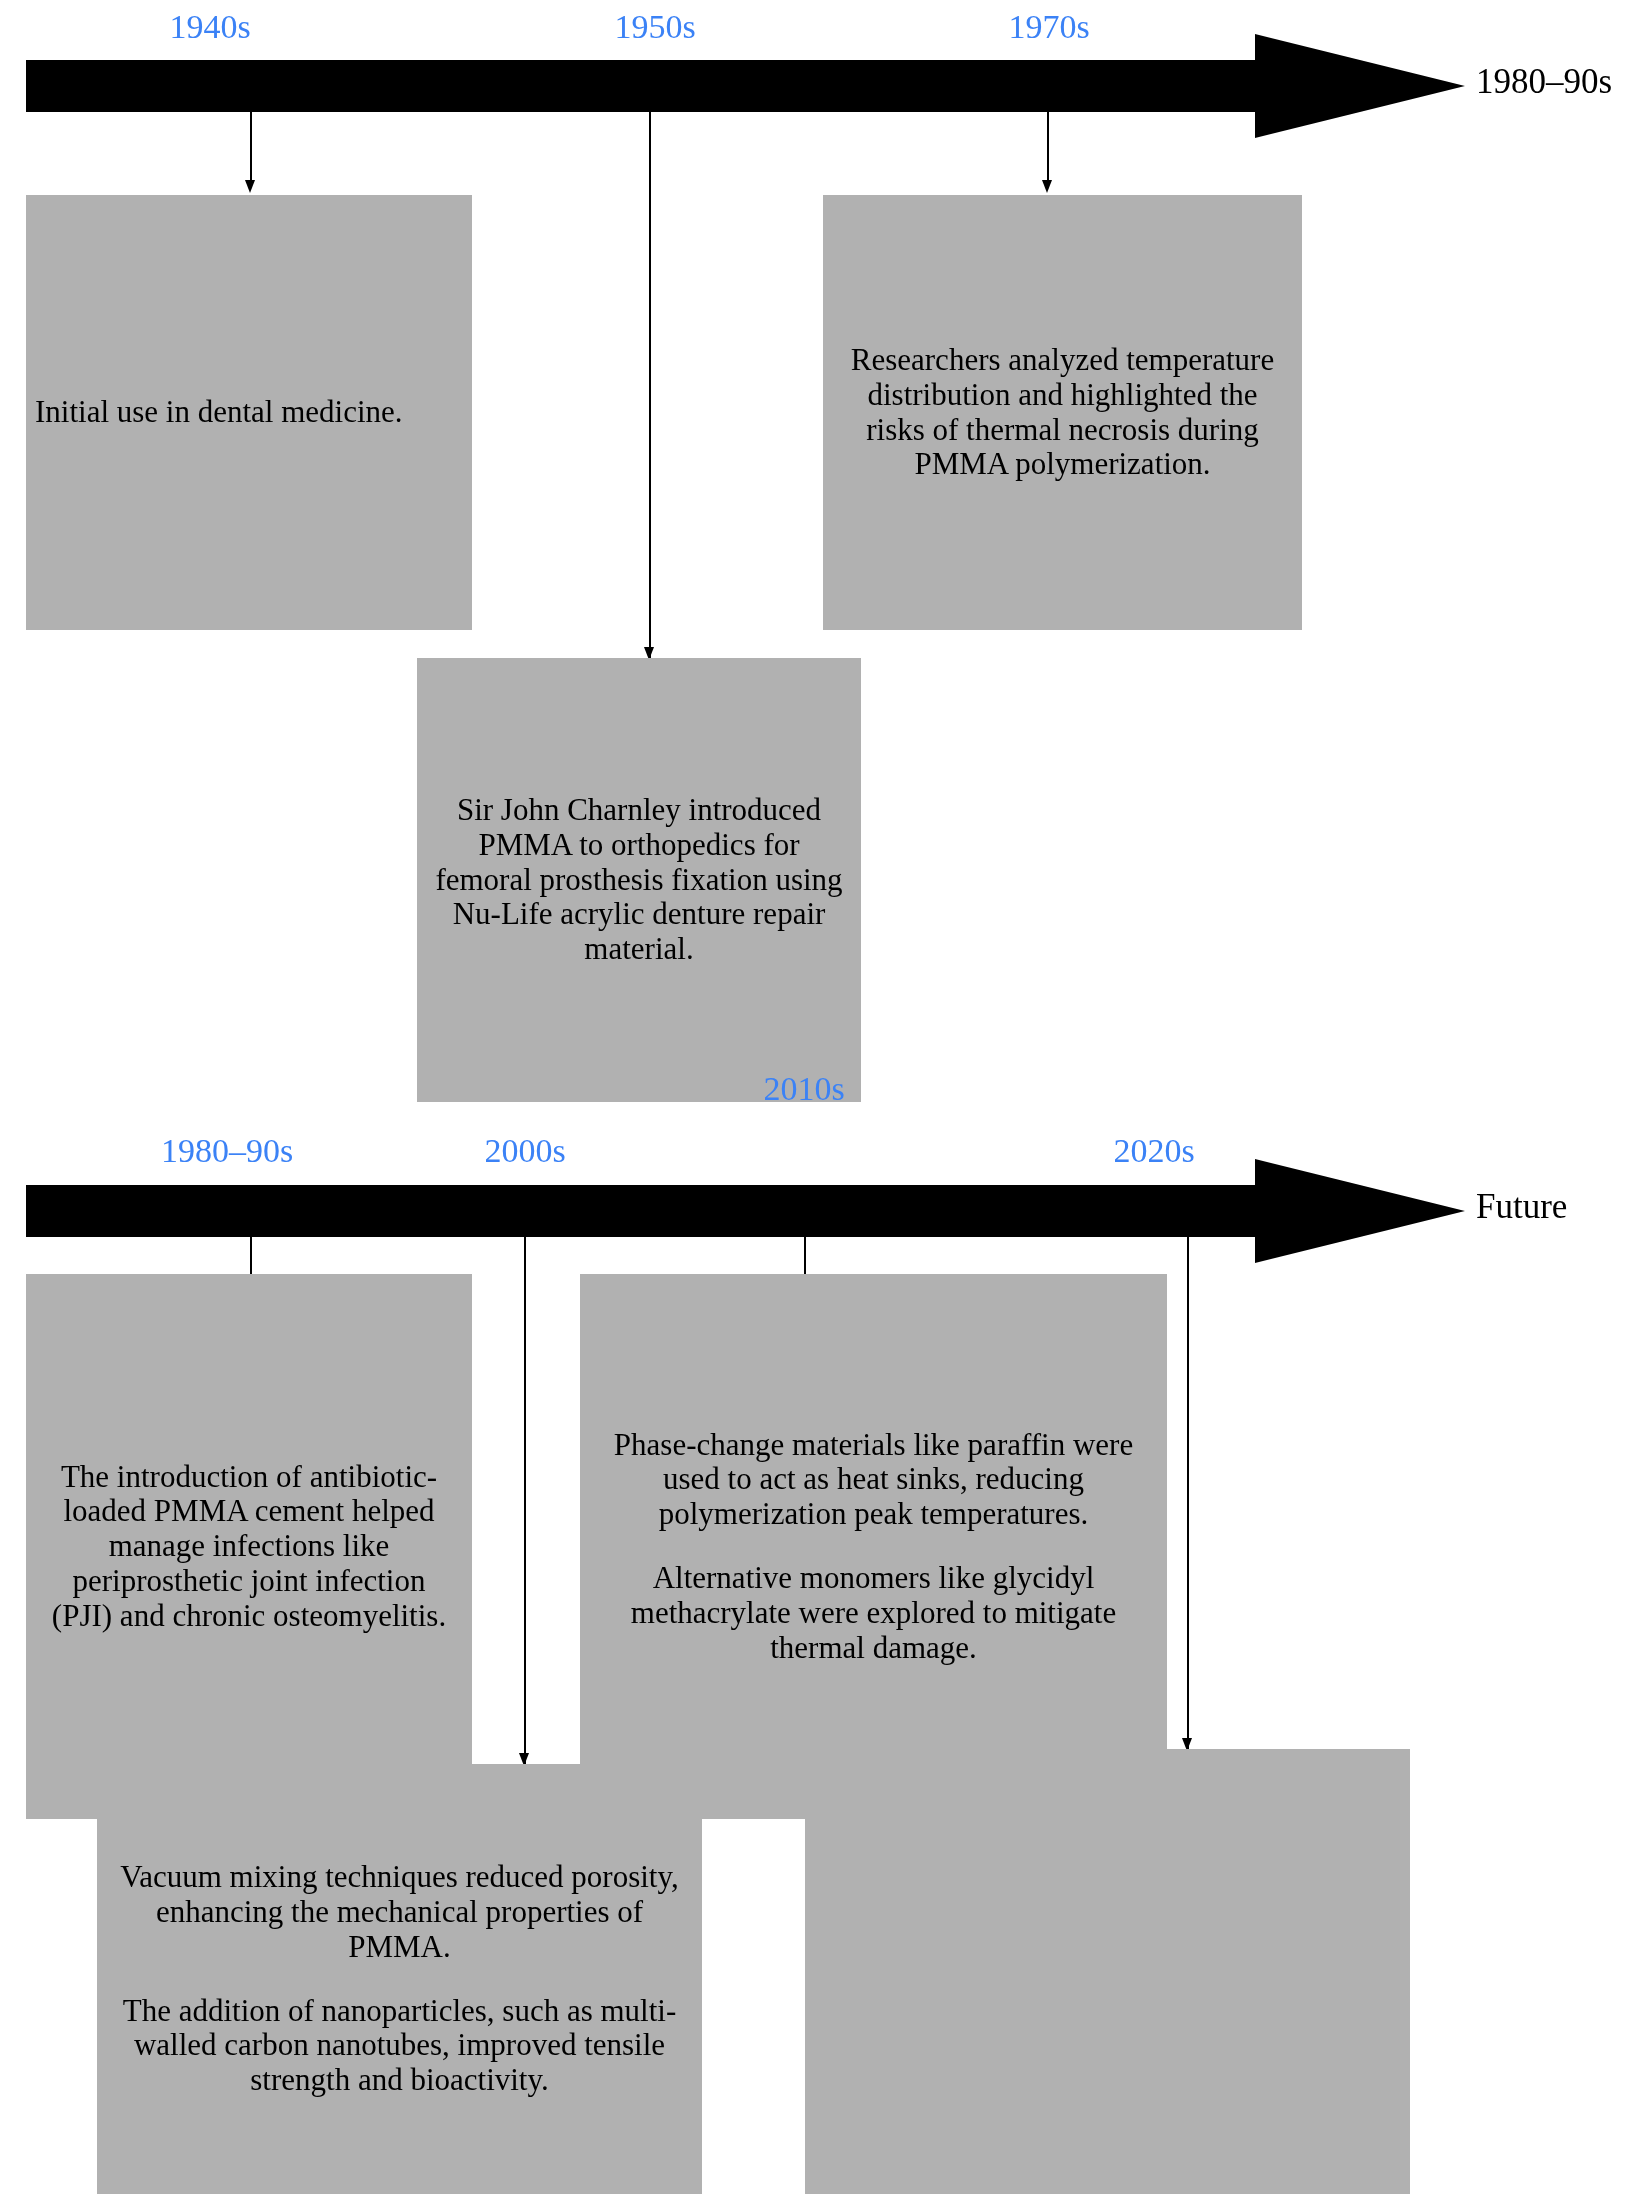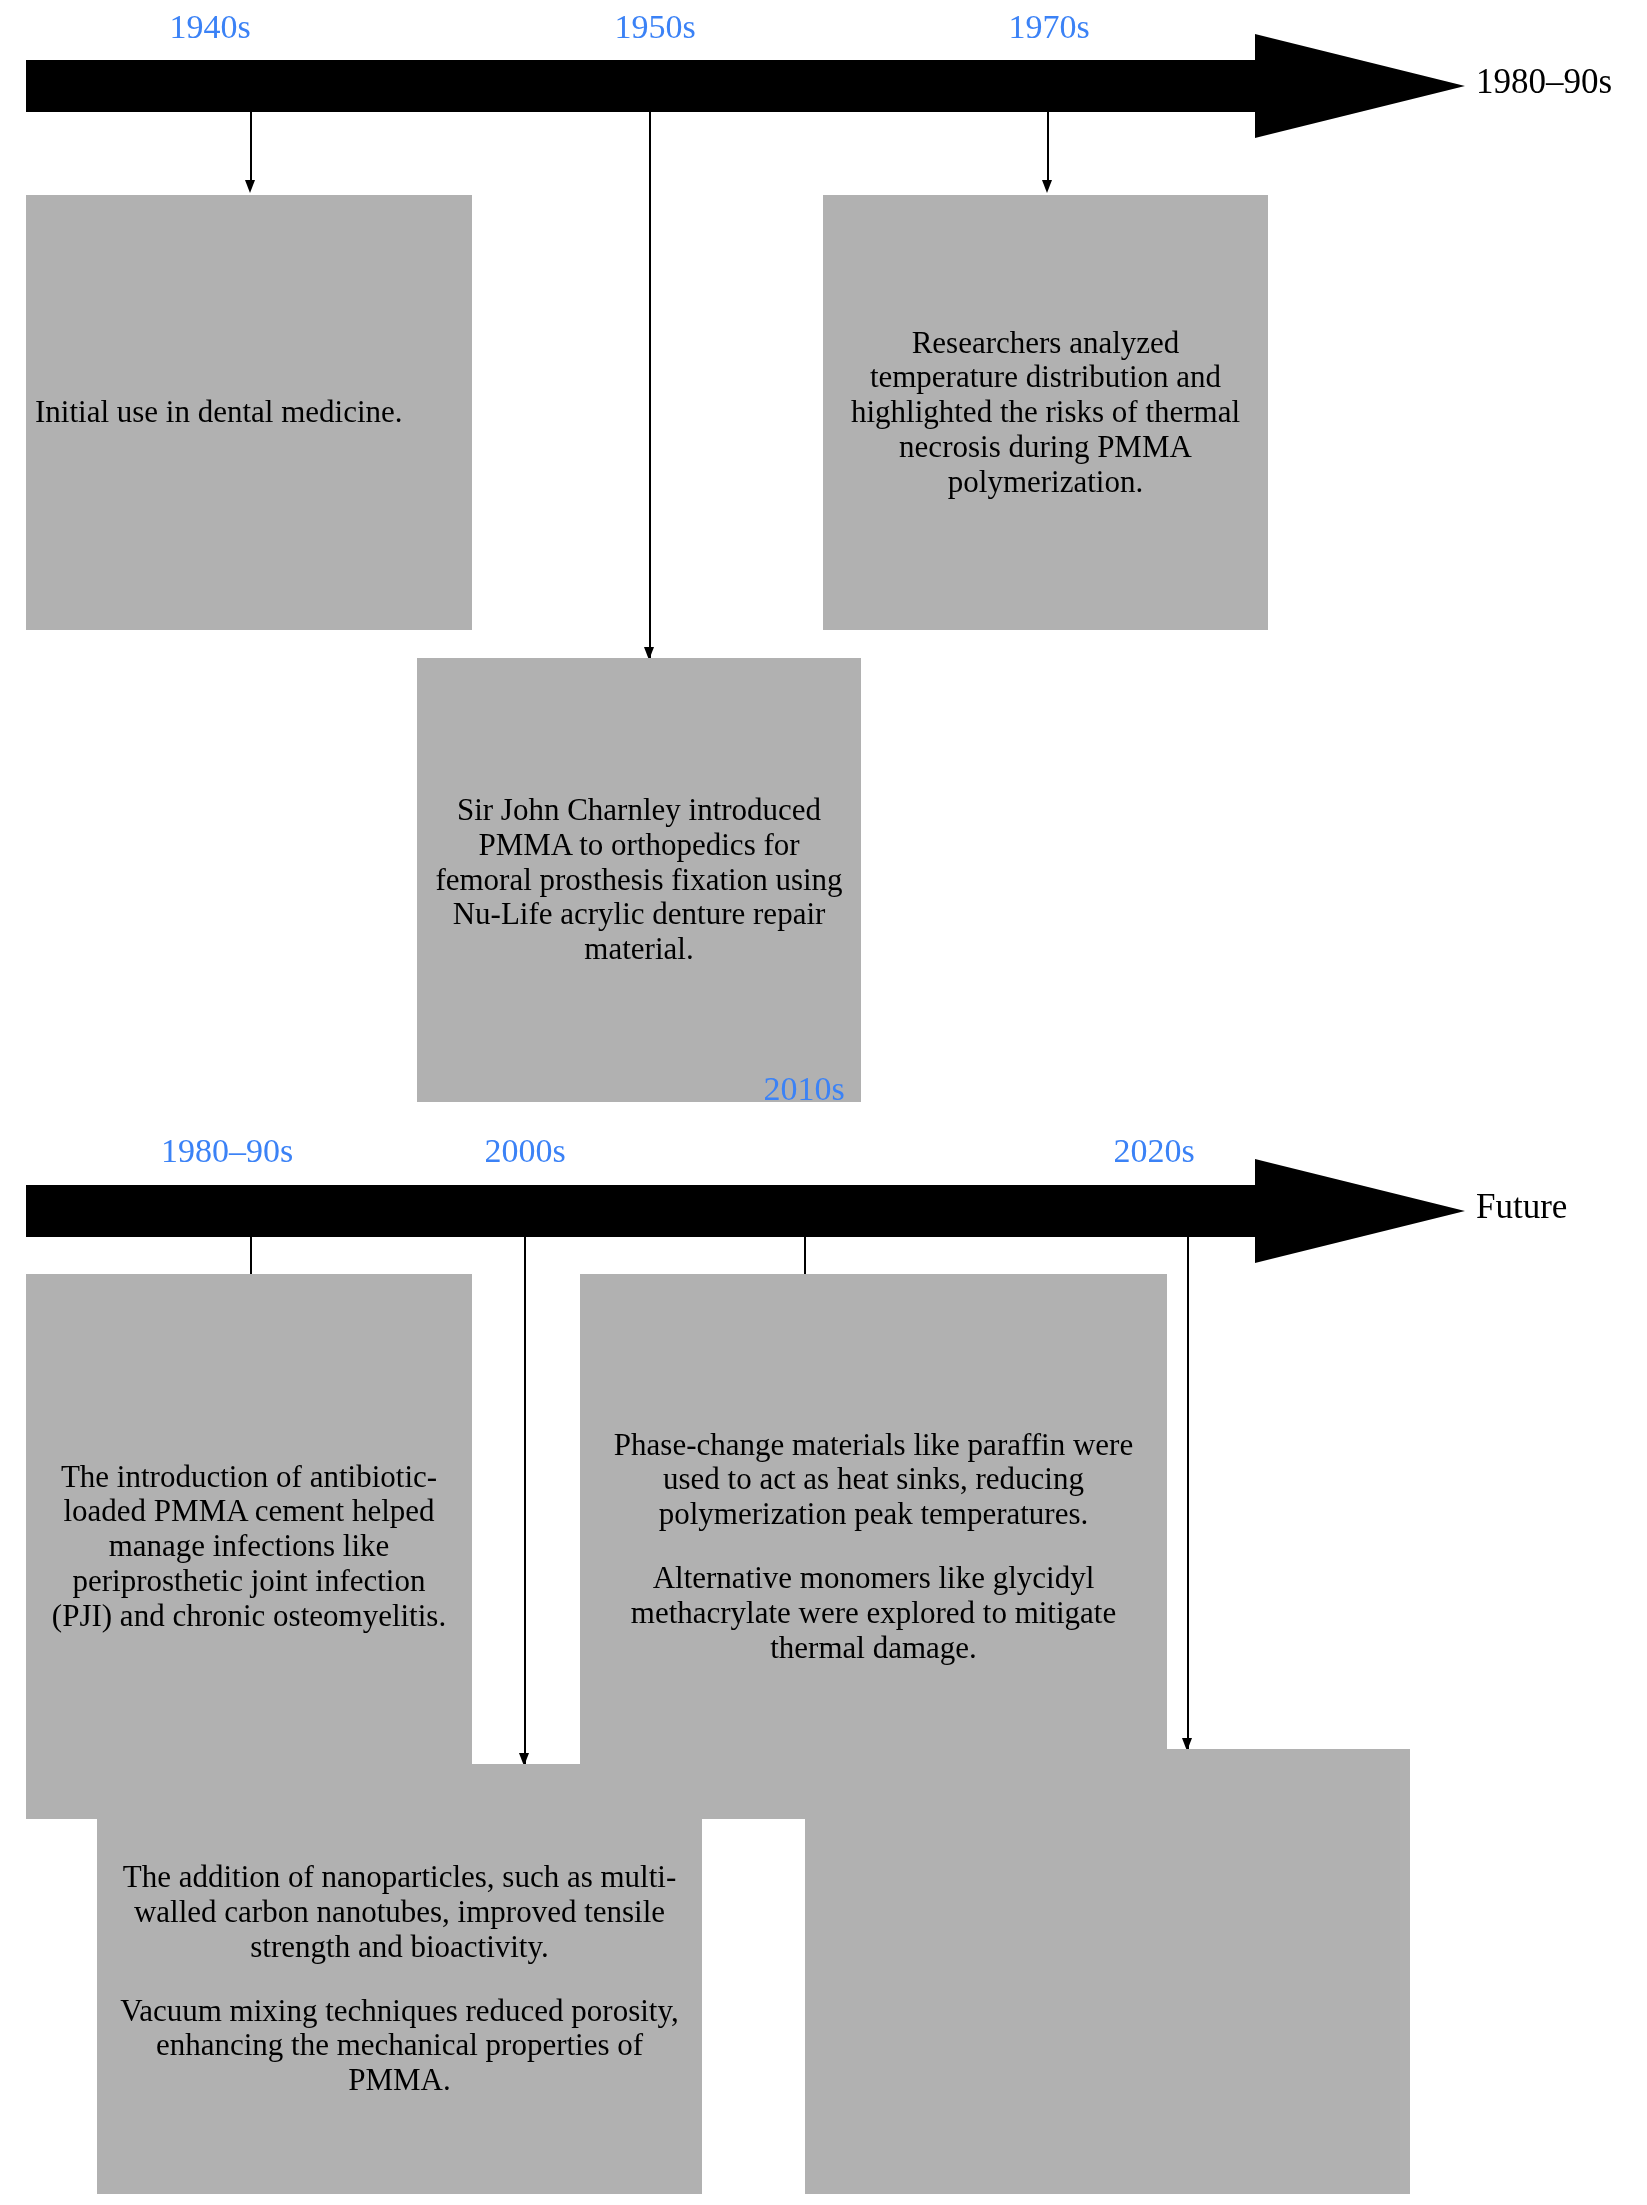--- a/index.html
+++ b/index.html
@@ -102,21 +102,21 @@
     <div class="conn-head" style="left:644px; top:647px;"></div>
 
     <div class="conn" style="left:1047px; top:112px; height:72px;"></div>
     <div class="conn-head" style="left:1042px; top:180px;"></div>
   </div>
 
   <div class="box" style="left:26px; top:195px; width:446px; height:435px;">
     <p style="font-size:31px; text-align:left; width:100%;">Initial use in dental medicine.</p>
   </div>
 
-  <div class="box" style="left:823px; top:195px; width:445px; height:435px; padding:0 20px;">
+  <div class="box" style="left:823px; top:195px; width:479px; height:435px; padding:0 20px;">
     <p style="font-size:31px;">Researchers analyzed temperature distribution and highlighted the risks of thermal necrosis during PMMA polymerization.</p>
   </div>
 
   <div class="box" style="left:417px; top:658px; width:444px; height:444px; padding:0 17px;">
     <p style="font-size:31px;">Sir John Charnley introduced PMMA to orthopedics for femoral prosthesis fixation using Nu-Life acrylic denture repair material.</p>
   </div>
 
   <div>
 
     <div class="tl-tick-label" style="left:147px; top:1134px; width:160px; font-size:34px;">1980–90s</div>
@@ -144,21 +144,21 @@
   <div class="box" style="left:26px; top:1274px; width:446px; height:545px; padding:0 14px;">
     <p style="font-size:31px;">The introduction of antibiotic-loaded PMMA cement helped manage infections like periprosthetic joint infection (PJI) and chronic osteomyelitis.</p>
   </div>
 
   <div class="box" style="left:580px; top:1274px; width:587px; height:545px; padding:0 11px;">
     <p style="font-size:31px;">Phase-change materials like paraffin were used to act as heat sinks, reducing polymerization peak temperatures.</p>
     <p style="font-size:31px;">Alternative monomers like glycidyl methacrylate were explored to mitigate thermal damage.</p>
   </div>
 
   <div class="box" style="left:97px; top:1764px; width:605px; height:430px; padding:0 11px;">
+    <p style="font-size:31px;">Vacuum mixing techniques reduced porosity, enhancing the mechanical properties of PMMA.</p>
     <p style="font-size:31px;">The addition of nanoparticles, such as multi-walled carbon nanotubes, improved tensile strength and bioactivity.</p>
-    <p style="font-size:31px;">Vacuum mixing techniques reduced porosity, enhancing the mechanical properties of PMMA.</p>
   </div>
 
   <div class="box" style="left:805px; top:1749px; width:605px; height:445px; padding:0 11px;">
   </div>
 
 </div>
 
 
 </body></html>

